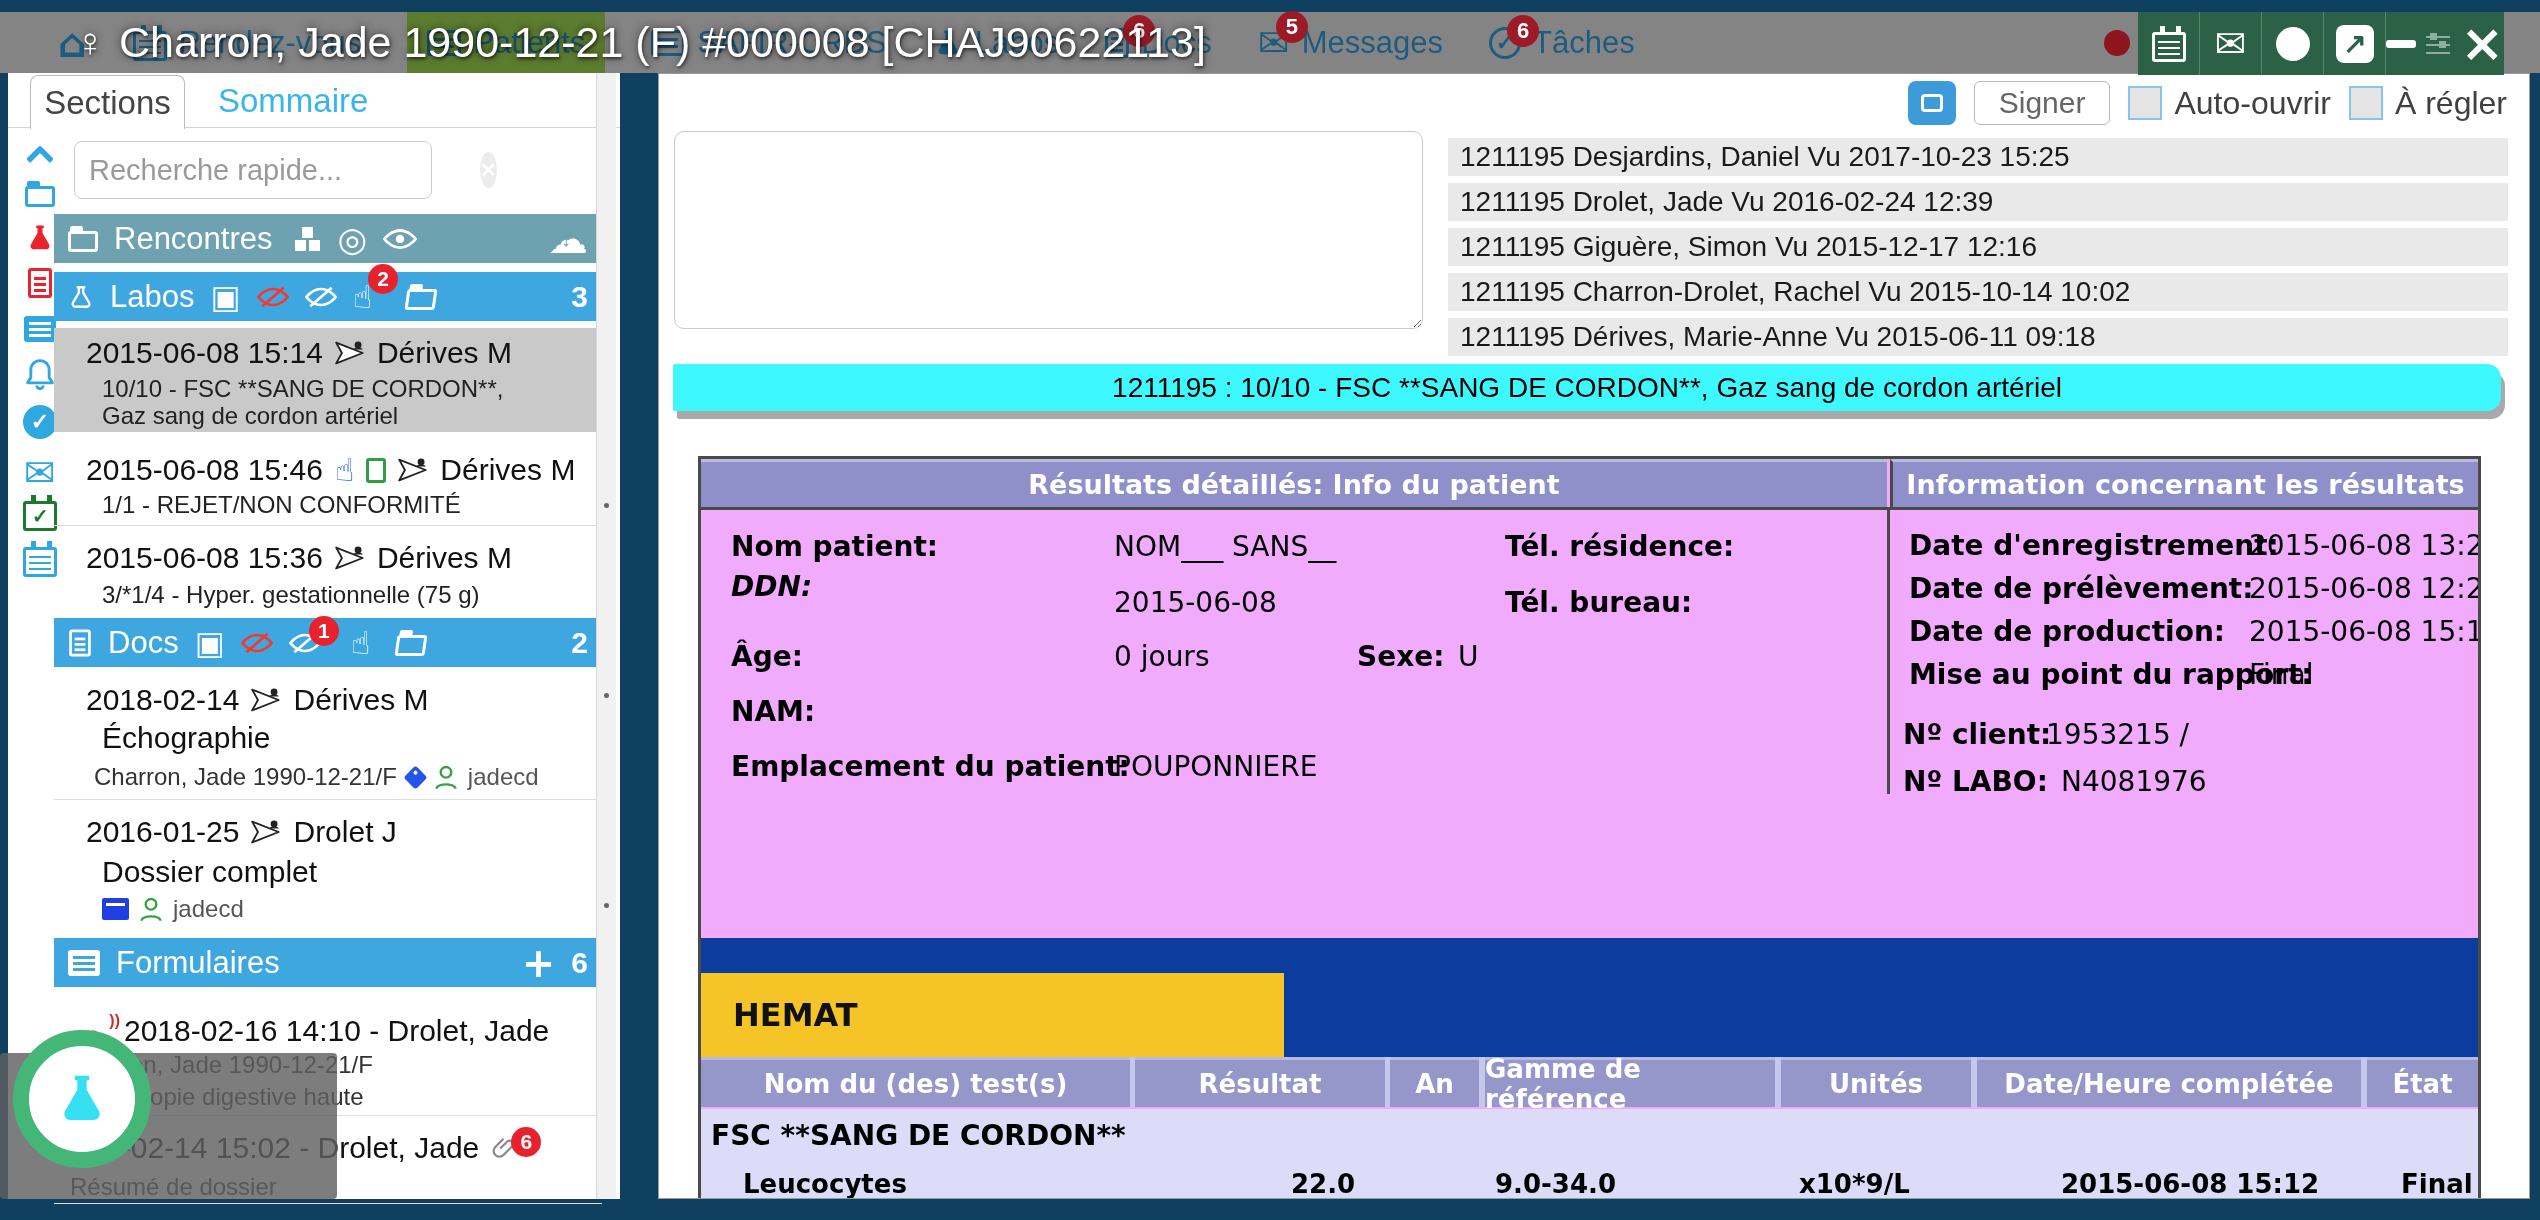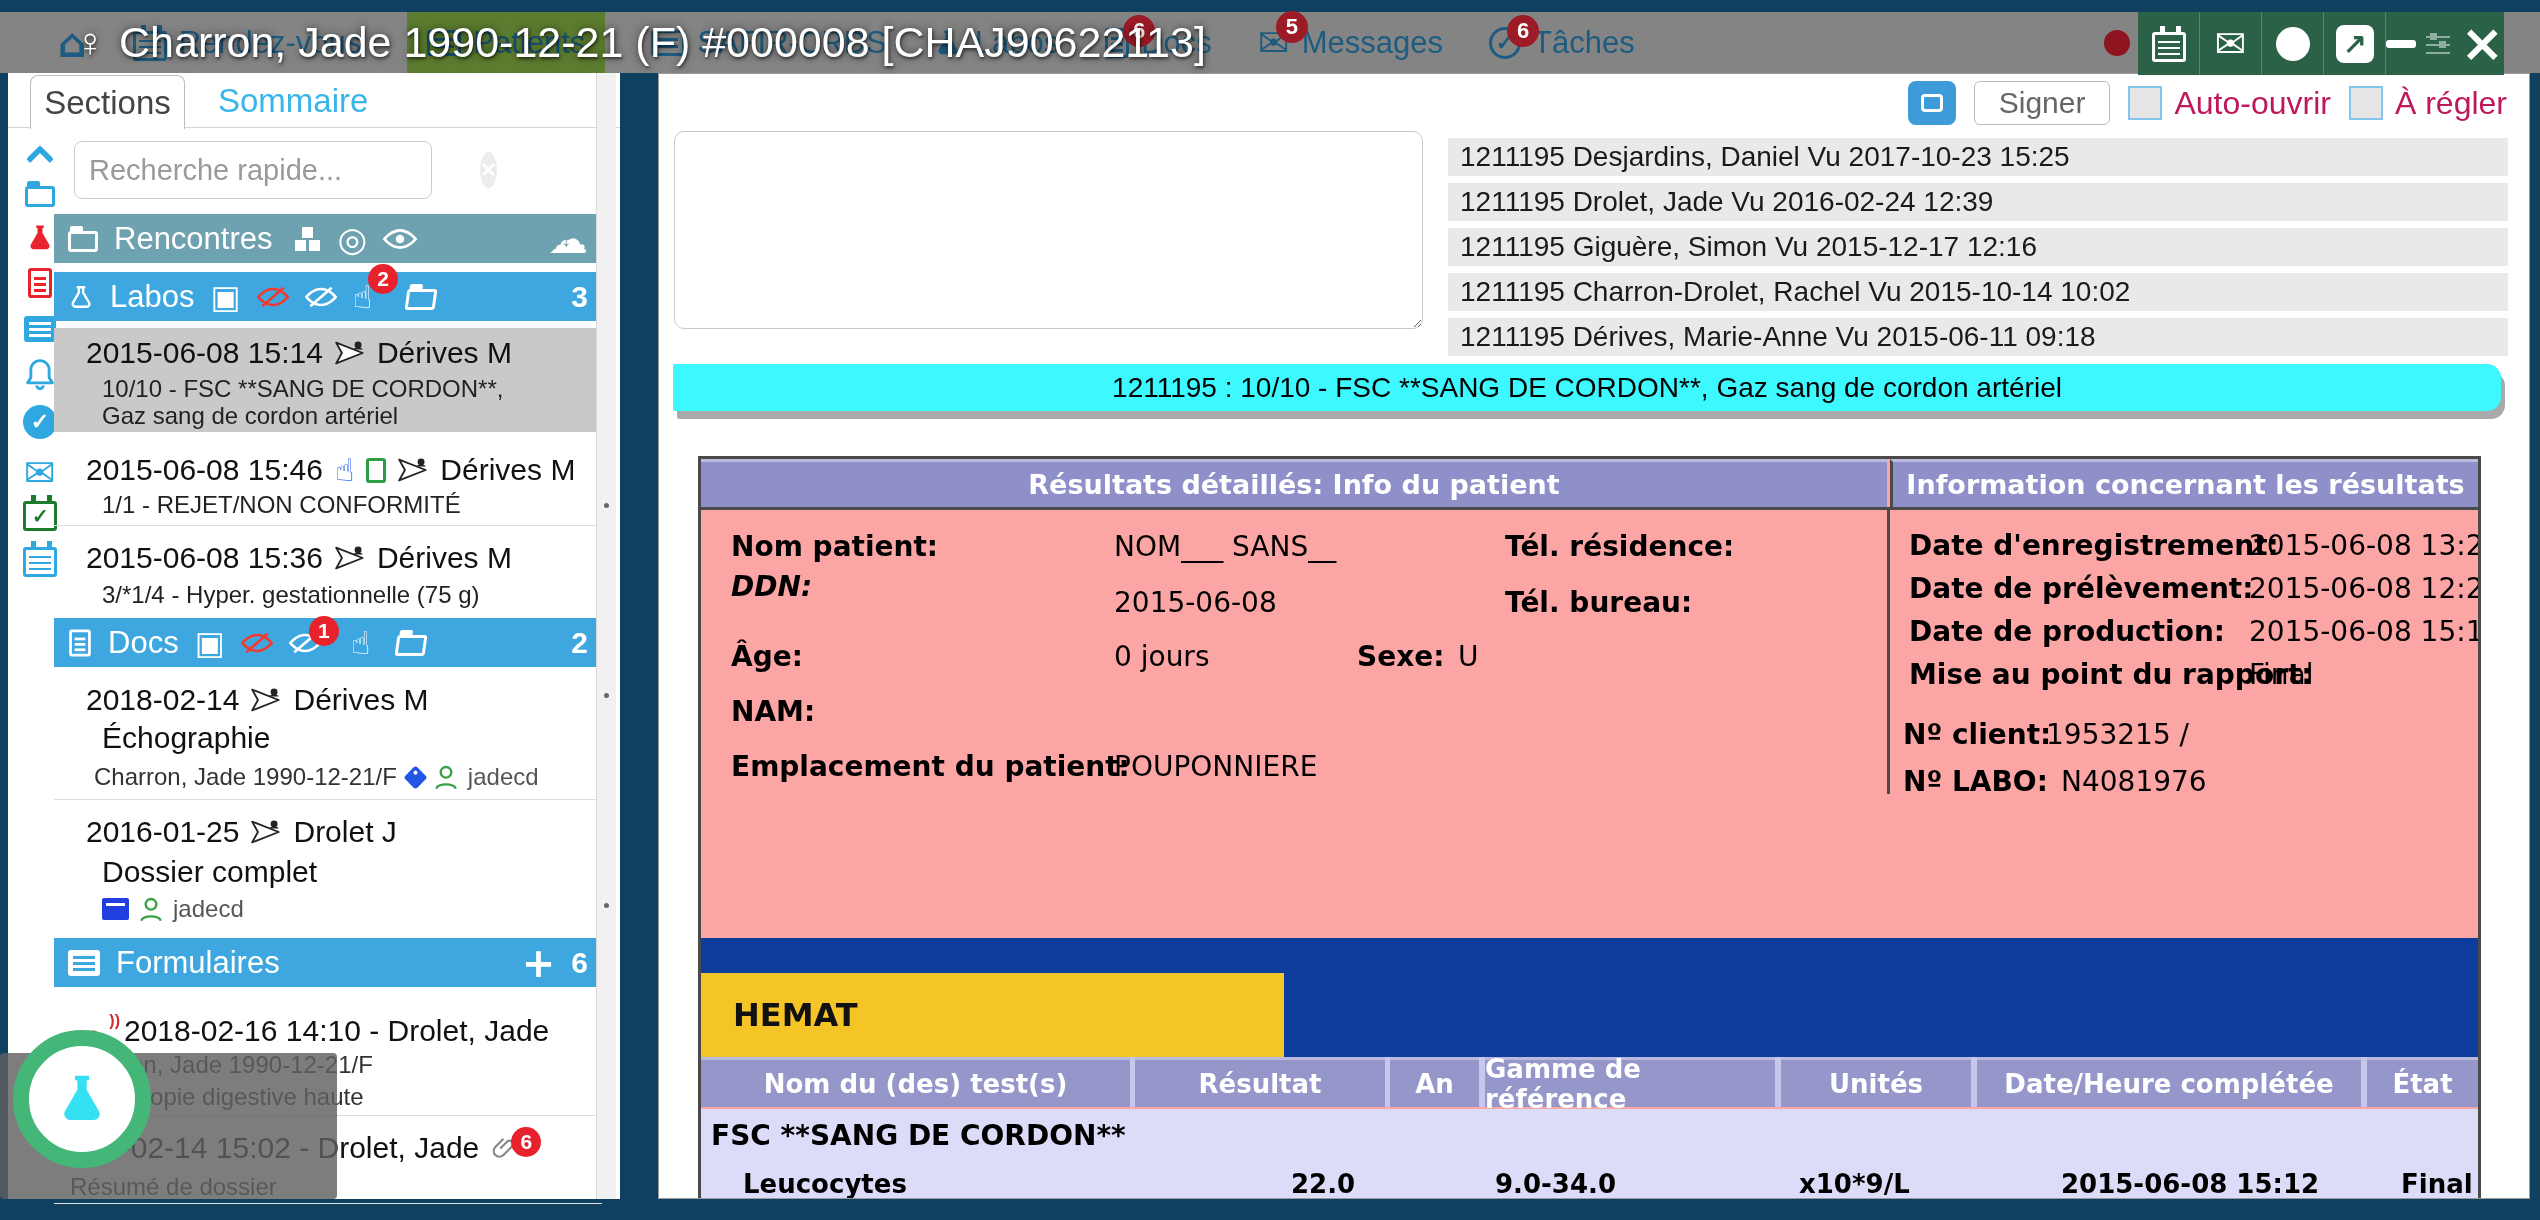--- a/index.html
+++ b/index.html
@@ -96,29 +96,29 @@
   #flask-backdrop { left:0px; top:1053px; width:337px; height:146px; background:rgba(96,96,96,.82); border-radius:4px; z-index:8; }
   #flask-fab { left:13px; top:1030px; width:138px; height:138px; border-radius:50%; background:#fff; border:16px solid #44b678; display:flex; align-items:center; justify-content:center; z-index:9; }
 
   
   #main { left:658px; top:73px; width:1872px; height:1126px; background:#fff; border:1px solid #9a9a9a; overflow:hidden; }
   #controls { right:22px; top:6px; height:46px; display:flex; align-items:center; gap:18px; }
   #view-toggle { width:48px; height:44px; background:#3d9bd9; border-radius:8px; display:flex; align-items:center; justify-content:center; }
   #view-toggle span { width:22px; height:18px; border:3px solid #fff; border-radius:4px; }
   #signer-btn { height:44px; padding:0 24px; border:1px solid #bbb; border-radius:6px; background:#fff; color:#666; font-size:30px; display:flex; align-items:center; }
   .cb { width:34px; height:34px; background:#e5e5e5; border:2px solid #85c5ec; }
-  .cb-label { font-size:32px; color:#be185d; }
+  .cb-label { font-size:32px; color:#404040; }
   .ctrl-group { display:flex; align-items:center; gap:12px; }
   #notes-area { left:15px; top:57px; width:749px; height:198px; border:1px solid #c9c9c9; border-radius:10px; resize:both; font-family:"Liberation Sans",sans-serif; font-size:26px; padding:10px; color:#333; }
   #visits { left:789px; top:64px; width:1060px; }
   .visit-row { height:38px; background:#e9e9e9; margin-bottom:7px; font-size:28px; color:#1a1a1a; display:flex; align-items:center; padding-left:12px; white-space:nowrap; overflow:hidden; }
   #banner { left:14px; top:290px; width:1828px; height:47px; background:#3ef8ff; border-radius:2px 14px 14px 2px; display:flex; align-items:center; justify-content:center; font-size:28px; color:#000; box-shadow:4px 8px 0 rgba(140,140,140,.75); }
 
   
-  #report { left:39px; top:382px; width:1783px; height:744px; border:3px solid #4a4a4a; border-bottom:none; background:#fca5a5; overflow:hidden; font-family:"DejaVu Sans", sans-serif; }
+  #report { left:39px; top:382px; width:1783px; height:744px; border:3px solid #4a4a4a; border-bottom:none; background:#f0abfc; overflow:hidden; font-family:"DejaVu Sans", sans-serif; }
   .rp-head { position:absolute; top:0; height:48px; background:#8f90c9; border-top:3px solid #b9badd; color:#fff; font-weight:bold; font-size:27px; display:flex; align-items:center; justify-content:center; }
   #rp-head-left { left:0; width:1186px; }
   #rp-head-right { left:1189px; width:588px; border-left:3px solid #4a4a4a; }
   #rp-body { position:absolute; top:48px; left:0; width:1777px; height:287px; border-top:3px solid #4a4a4a; }
   #rp-info-sep { position:absolute; top:48px; left:1186px; width:3px; height:287px; background:#4a4a4a; }
   .f-label { position:absolute; font-weight:bold; font-size:28px; color:#000; white-space:nowrap; }
   .f-val { position:absolute; font-size:28px; color:#000; white-space:nowrap; }
   #rp-client { position:absolute; top:335px; left:0; width:1777px; height:97px; border-top:3px solid #4a4a4a; border-bottom:3px solid #4a4a4a; }
   #rp-navy { position:absolute; top:479px; left:0; width:1777px; height:119px; background:#0c3d9e; }
   #rp-hemat { position:absolute; top:514px; left:0; width:583px; height:84px; background:#f5c527; display:flex; align-items:center; padding-left:32px; font-weight:bold; font-size:32px; color:#111; }

